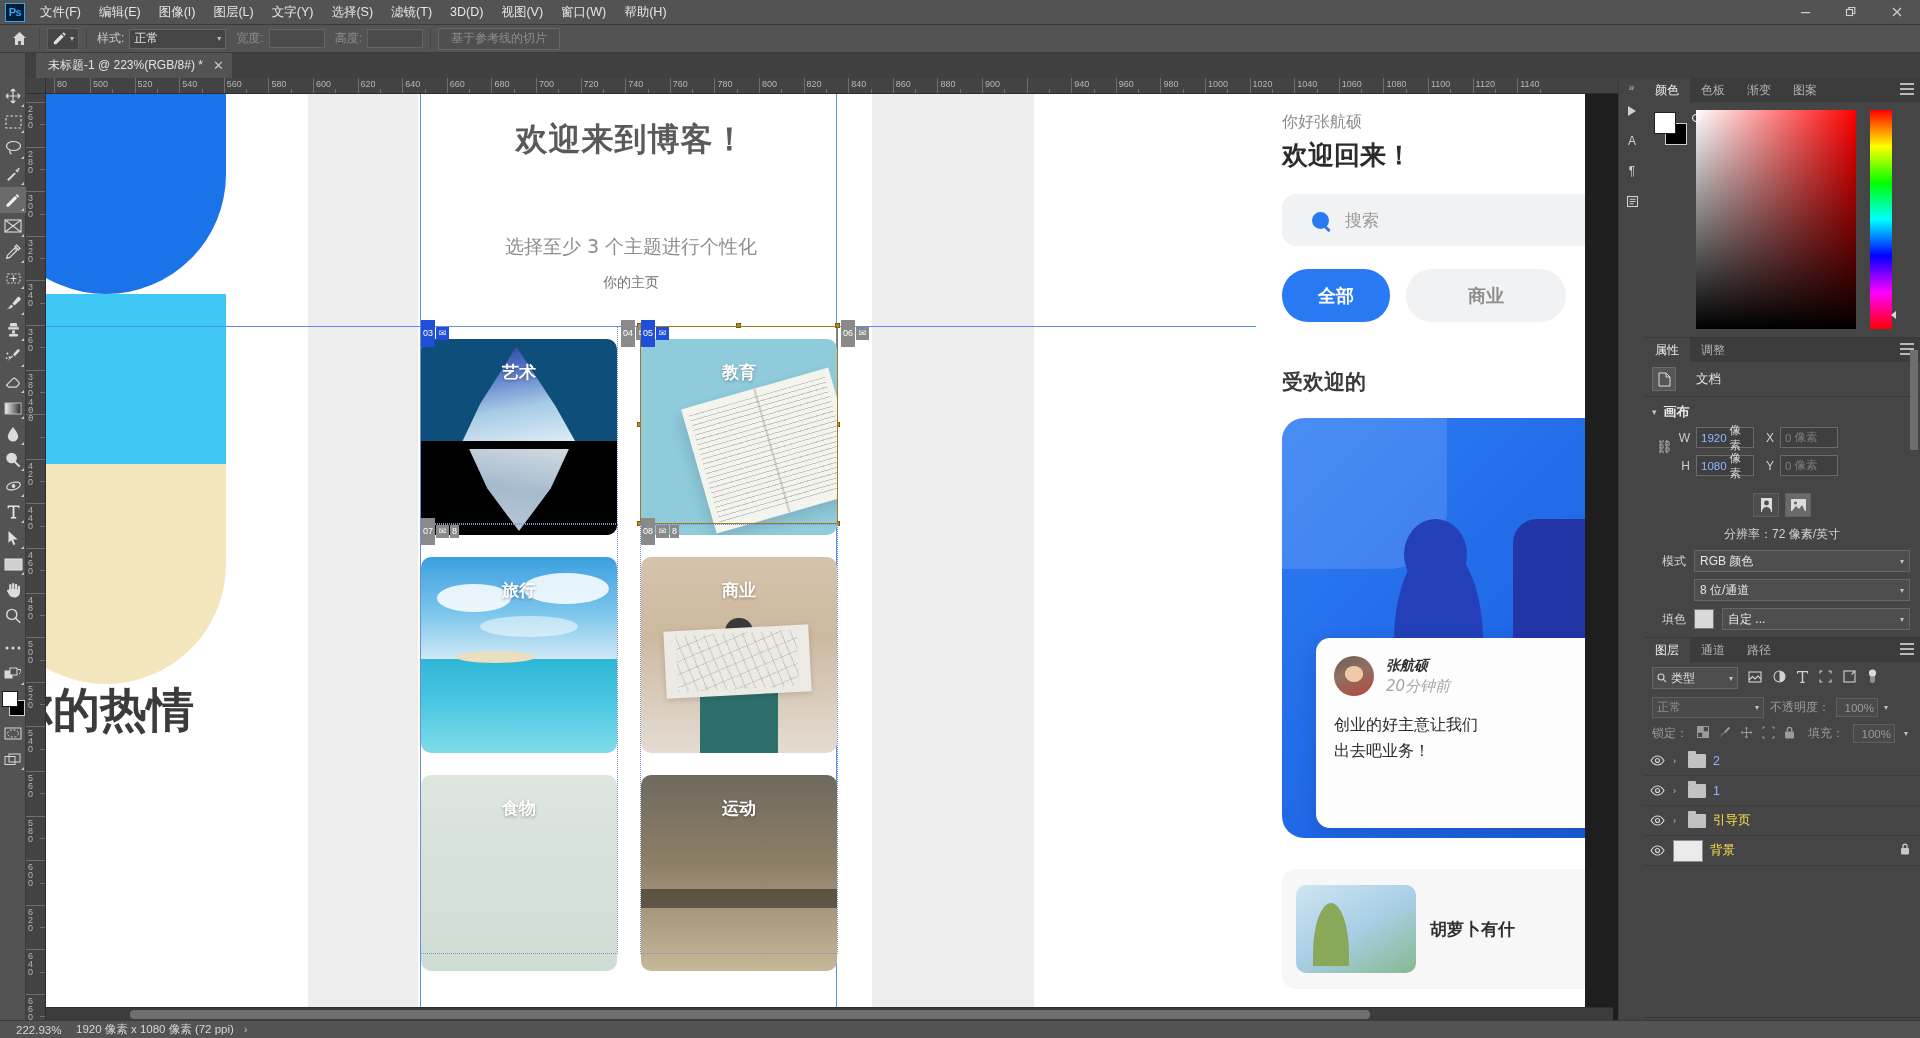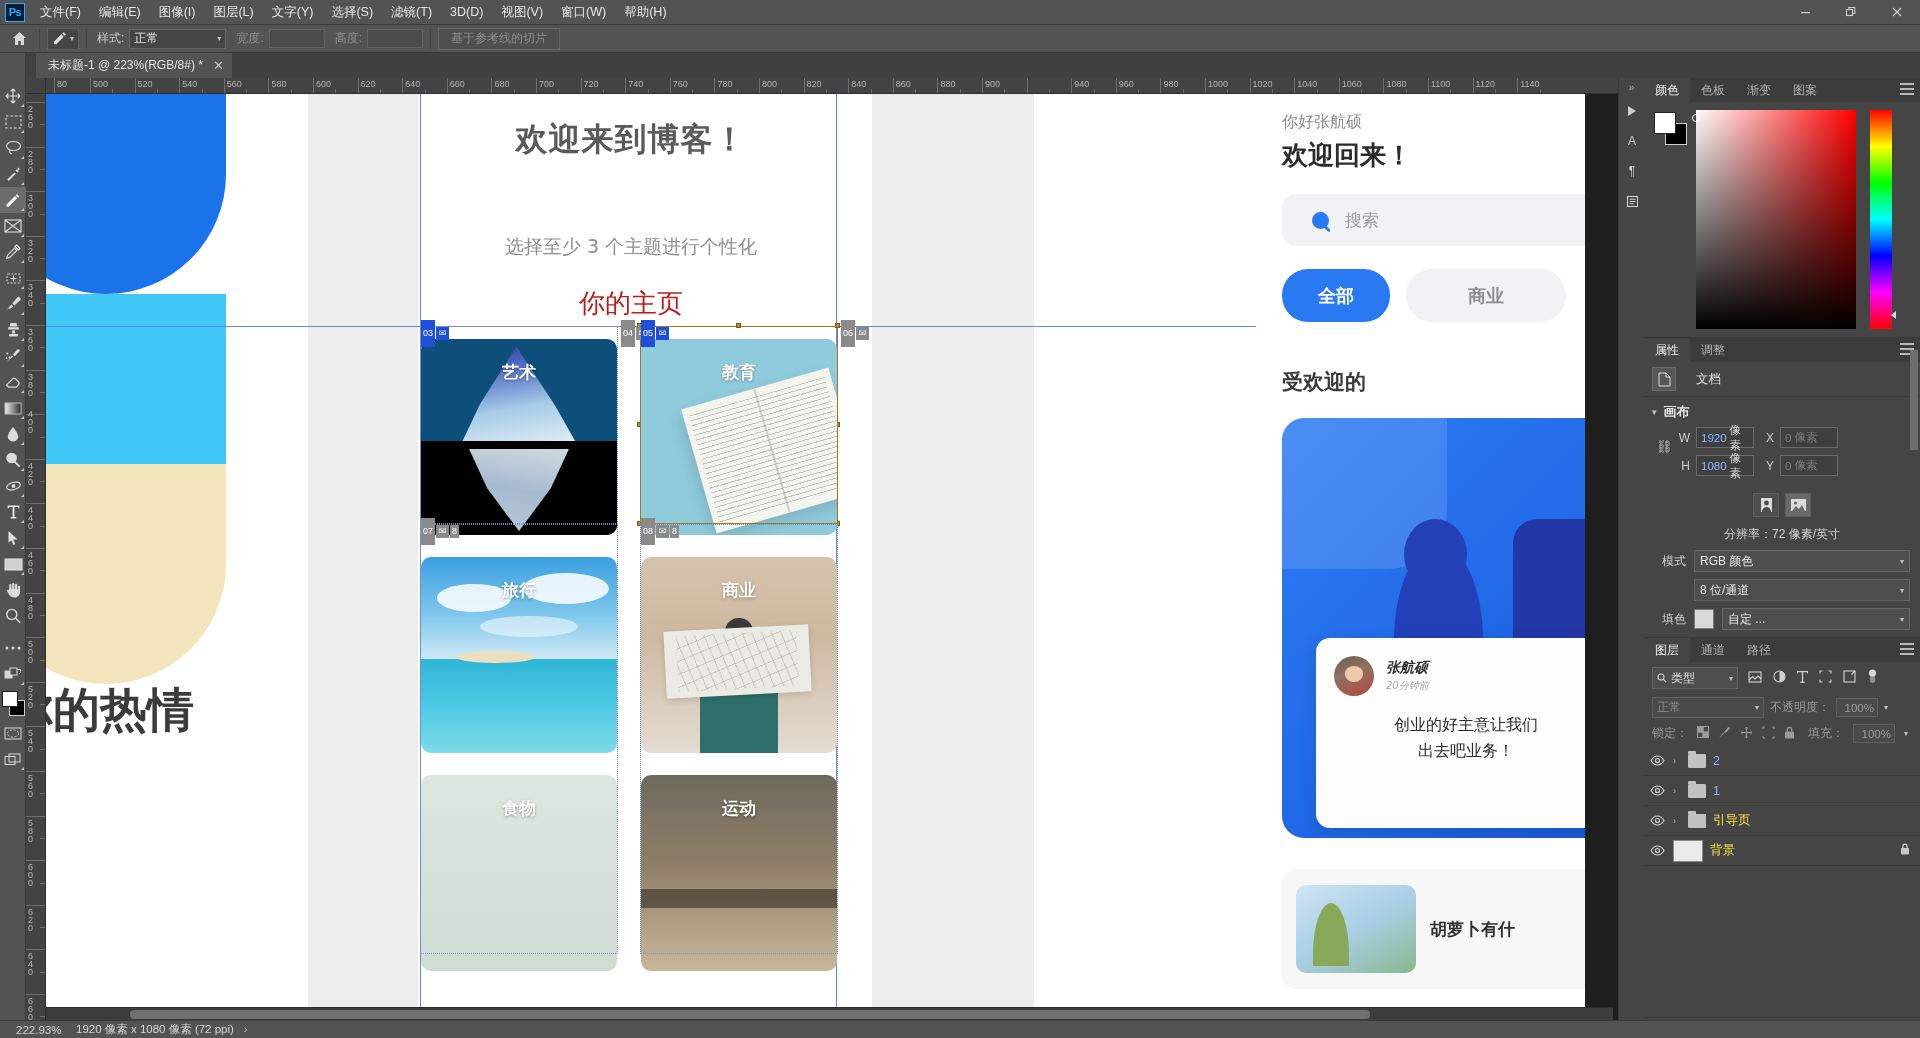--- a/index.html
+++ b/index.html
@@ -180,21 +180,21 @@
   }
   .welcome h1 {
     font-size: 32px; font-weight: bold; color: #5a5a5a; margin-top: 24px;
     font-family: "DejaVu Sans", sans-serif; letter-spacing: 1px;
   }
   .welcome .sub1 {
     font-size: 19px; color: #8d8d8d; margin-top: 72px;
     font-family: "DejaVu Sans", sans-serif;
   }
   .welcome .sub2 {
-    font-size: 26px; color: #b91c1c; margin-top: 26px;
+    font-size: 14px; color: #737373; margin-top: 14px;
     font-family: "DejaVu Sans", sans-serif;
   }
 
   
   .guide-h {
     position: absolute; left: 0; width: 1539px; height: 1px; background: #5a8cf0;
   }
   .guide-v {
     position: absolute; top: 0; width: 1px; height: 926px; background: #5a8cf0;
   }
@@ -382,26 +382,25 @@
     width: 40px; height: 40px; border-radius: 50%; overflow: hidden;
     background: linear-gradient(160deg,#6e5a4f 0%,#8d7263 40%,#b6473f 100%);
     position: relative; flex: none;
   }
   .avatar::after {
     content:''; position:absolute; left:28%; top:26%; width:44%; height:38%;
     background:#f0c9a8; border-radius:50%;
   }
   .post-name { font-size: 14px; font-weight: bold; color: #2f2f2f;
     font-family: "DejaVu Sans", sans-serif; }
-  .post-time { font-size: 10px; color: #a5a5a5; margin-top: 2px;
+  .post-time { font-size: 15px; color: #a5a5a5; margin-top: 2px;
     font-family: "DejaVu Sans", sans-serif; }
   .post-body {
     margin-top: 16px; font-size: 16px; color: #2b2b2b; line-height: 26px;
     font-family: "DejaVu Sans", sans-serif;
-    text-align: center;
   }
   .ph-card2 {
     position:absolute; left:26px; top:775px; width:330px; height:120px;
     background:#f7f7f7; border-radius:14px; display:flex; align-items:center; gap:14px;
     padding-left:14px;
   }
   .ph-thumb {
     width: 120px; height: 88px; border-radius: 10px;
     background: linear-gradient(150deg,#cfe4f2 0%,#a9cfe6 50%,#86b98f 100%);
     position: relative; overflow: hidden; flex: none;
@@ -954,21 +953,21 @@
       <div class="vtick major" style="top: 186.4px;"></div>
       <div class="vlabel" style="top: 189.4px;">340</div>
       <div class="vtick minor" style="top: 208.7px;"></div>
       <div class="vtick major" style="top: 231px;"></div>
       <div class="vlabel" style="top: 234px;">360</div>
       <div class="vtick minor" style="top: 253.3px;"></div>
       <div class="vtick major" style="top: 275.6px;"></div>
       <div class="vlabel" style="top: 278.6px;">380</div>
       <div class="vtick minor" style="top: 297.9px;"></div>
       <div class="vtick major" style="top: 320.2px;"></div>
-      <div class="vlabel" style="top: 316px;">400</div>
+      <div class="vlabel" style="top: 305px; font-family: Liberation Mono, monospace;">400</div>
       <div class="vtick minor" style="top: 342.5px;"></div>
       <div class="vtick major" style="top: 364.8px;"></div>
       <div class="vlabel" style="top: 367.8px;">420</div>
       <div class="vtick minor" style="top: 387.1px;"></div>
       <div class="vtick major" style="top: 409.4px;"></div>
       <div class="vlabel" style="top: 412.4px;">440</div>
       <div class="vtick minor" style="top: 431.7px;"></div>
       <div class="vtick major" style="top: 454px;"></div>
       <div class="vlabel" style="top: 457px;">460</div>
       <div class="vtick minor" style="top: 476.3px;"></div>

